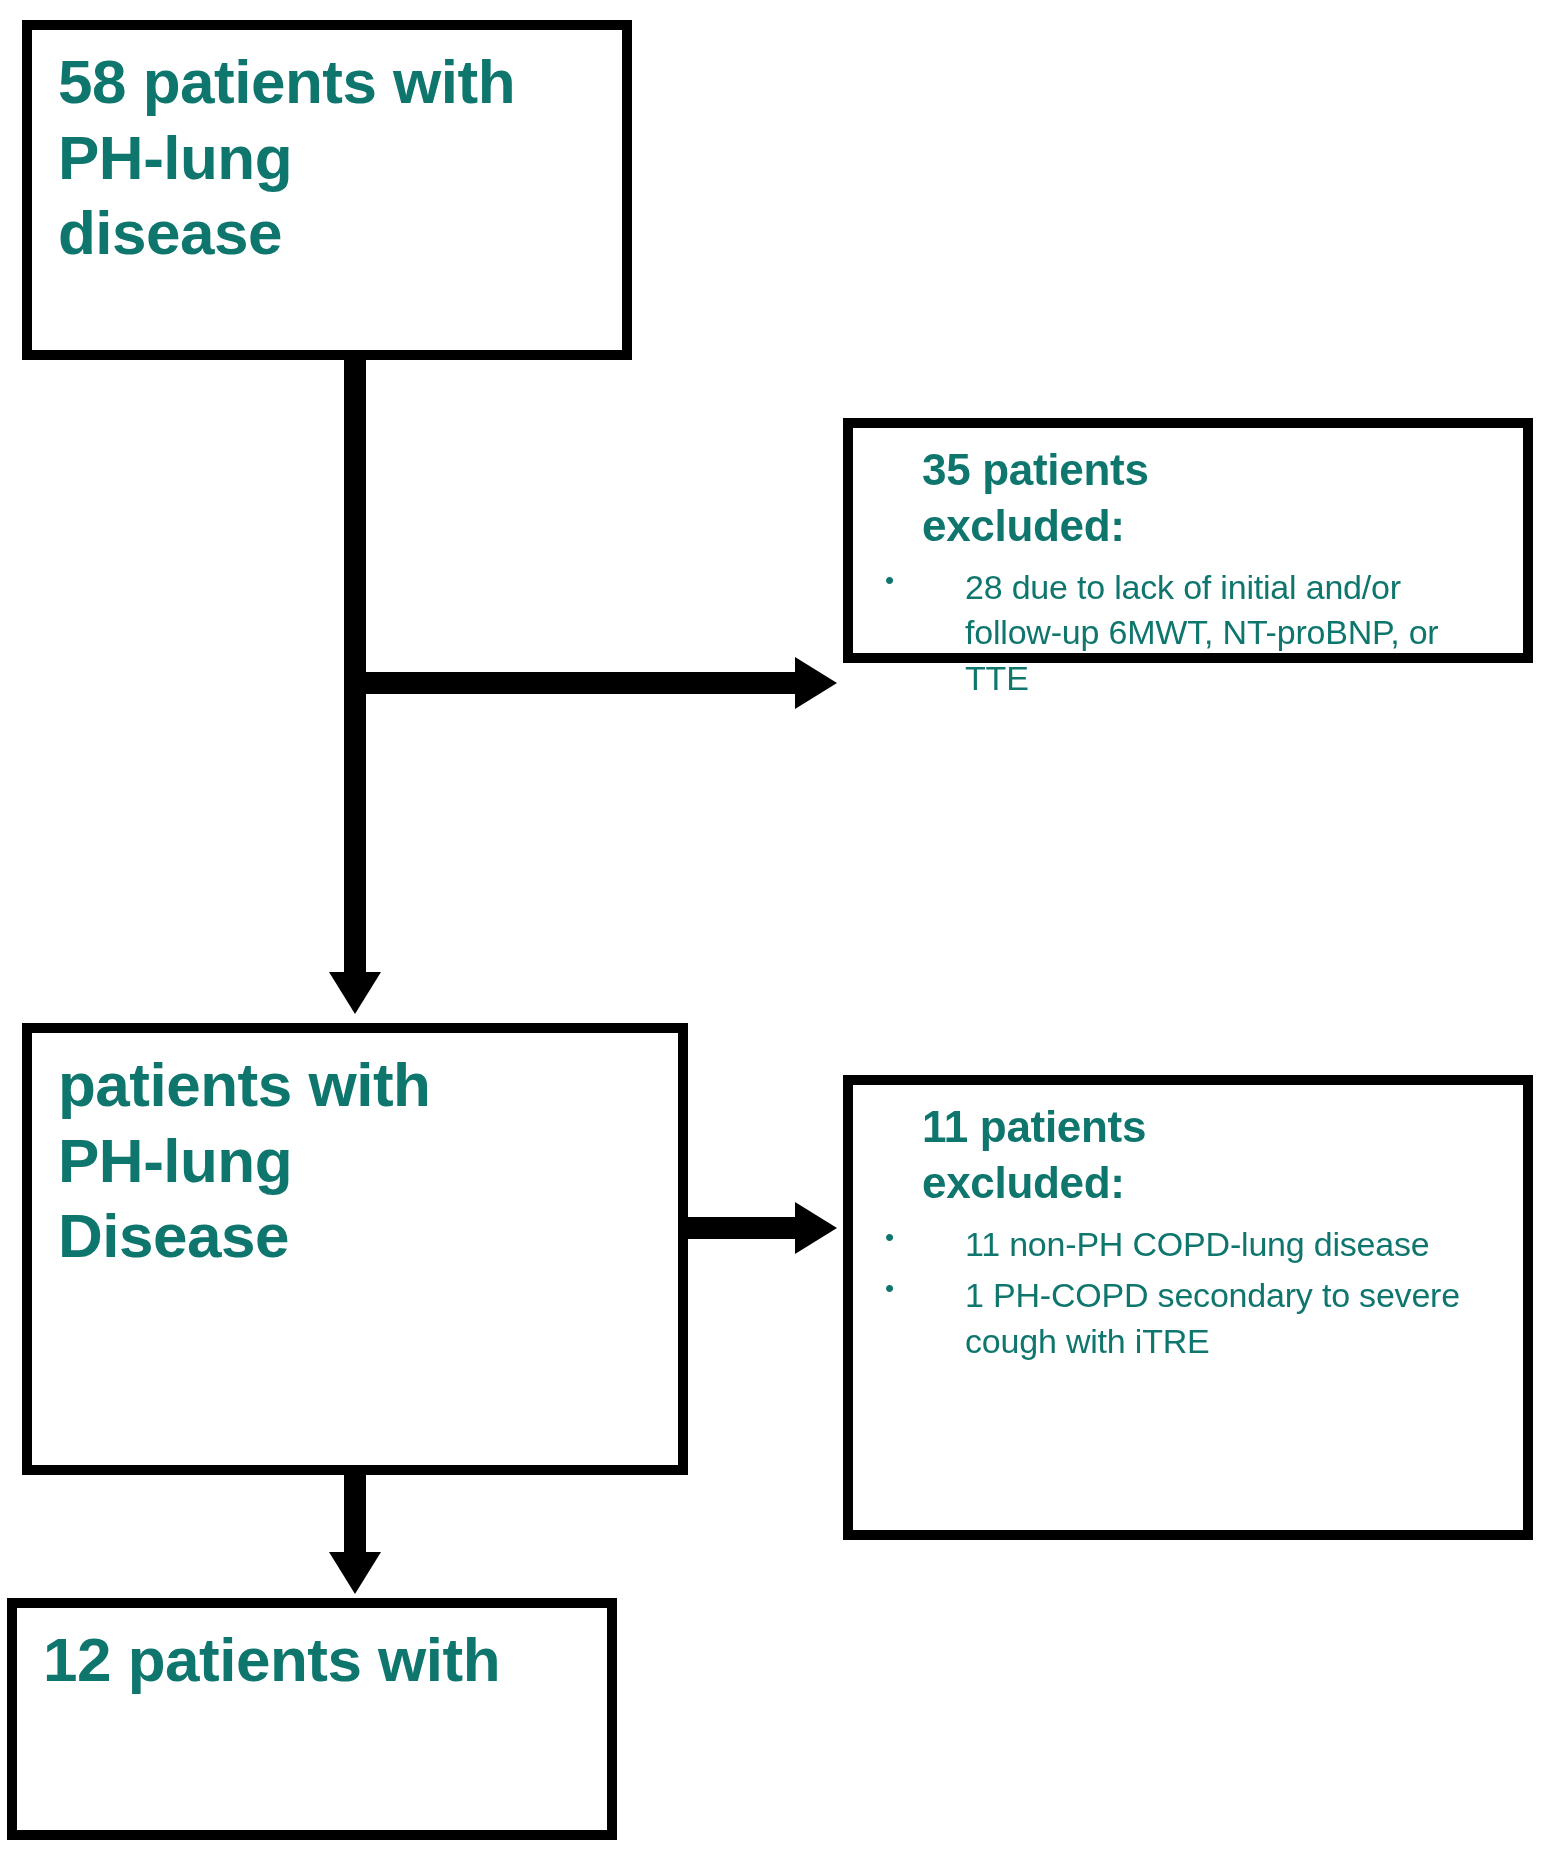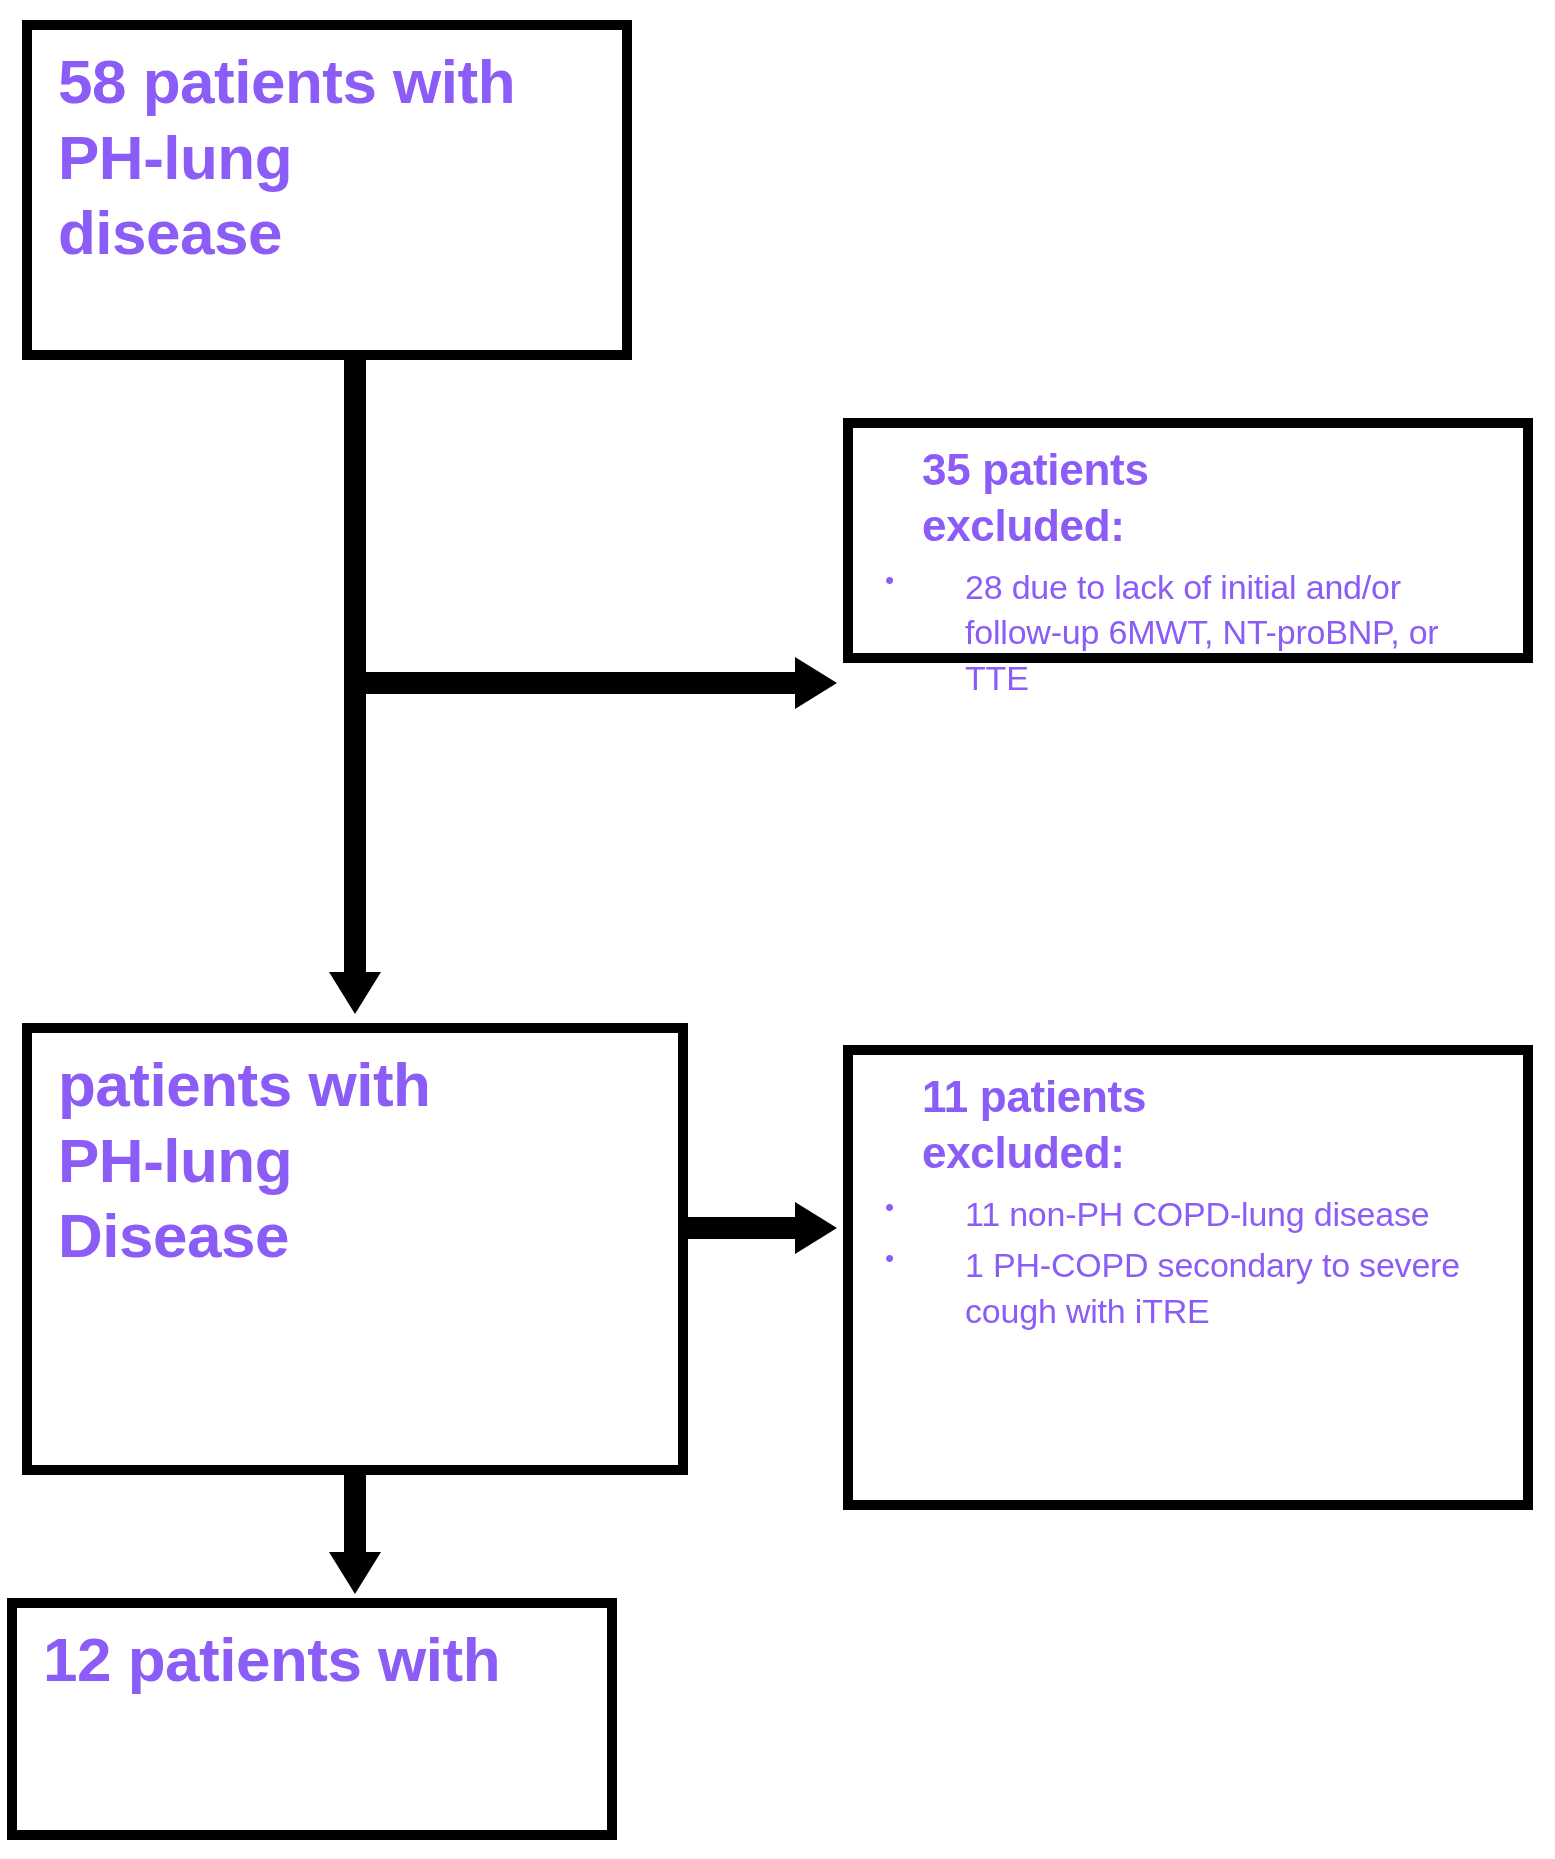--- a/index.html
+++ b/index.html
@@ -6,21 +6,21 @@
     margin: 0;
     padding: 0;
     background: #ffffff;
   }
   #canvas {
     position: relative;
     width: 1555px;
     height: 1859px;
     background: #ffffff;
     font-family: "Liberation Sans", sans-serif;
-    color: #8b5cf6;
+    color: #0f766e;
     overflow: hidden;
   }
   .node {
     position: absolute;
     box-sizing: border-box;
     border: 10px solid #000000;
     background: #ffffff;
   }
   .node-inner {
     padding: 14px 22px 10px 26px;
@@ -114,21 +114,21 @@
     <div class="node-inner">
       <div class="title-main">patients with</div>
       <div class="title-main">PH-lung</div>
       <div class="title-main">Disease</div>
     </div>
   </div>
 
   <div class="connector" style="left:688px; top:1217px; width:120px; height:22px;"></div>
   <div class="arrowhead-right" style="left:795px; top:1202px;"></div>
 
-  <div class="node" style="left:843px; top:1045px; width:690px; height:465px;">
+  <div class="node" style="left:843px; top:1075px; width:690px; height:465px;">
     <div class="node-inner">
       <div class="title-excl">11 patients</div>
       <div class="title-excl">excluded:</div>
       <ul class="bullets">
         <li>11 non-PH COPD-lung disease</li>
         <li>1 PH-COPD secondary to severe cough with iTRE</li>
       </ul>
     </div>
   </div>
 

